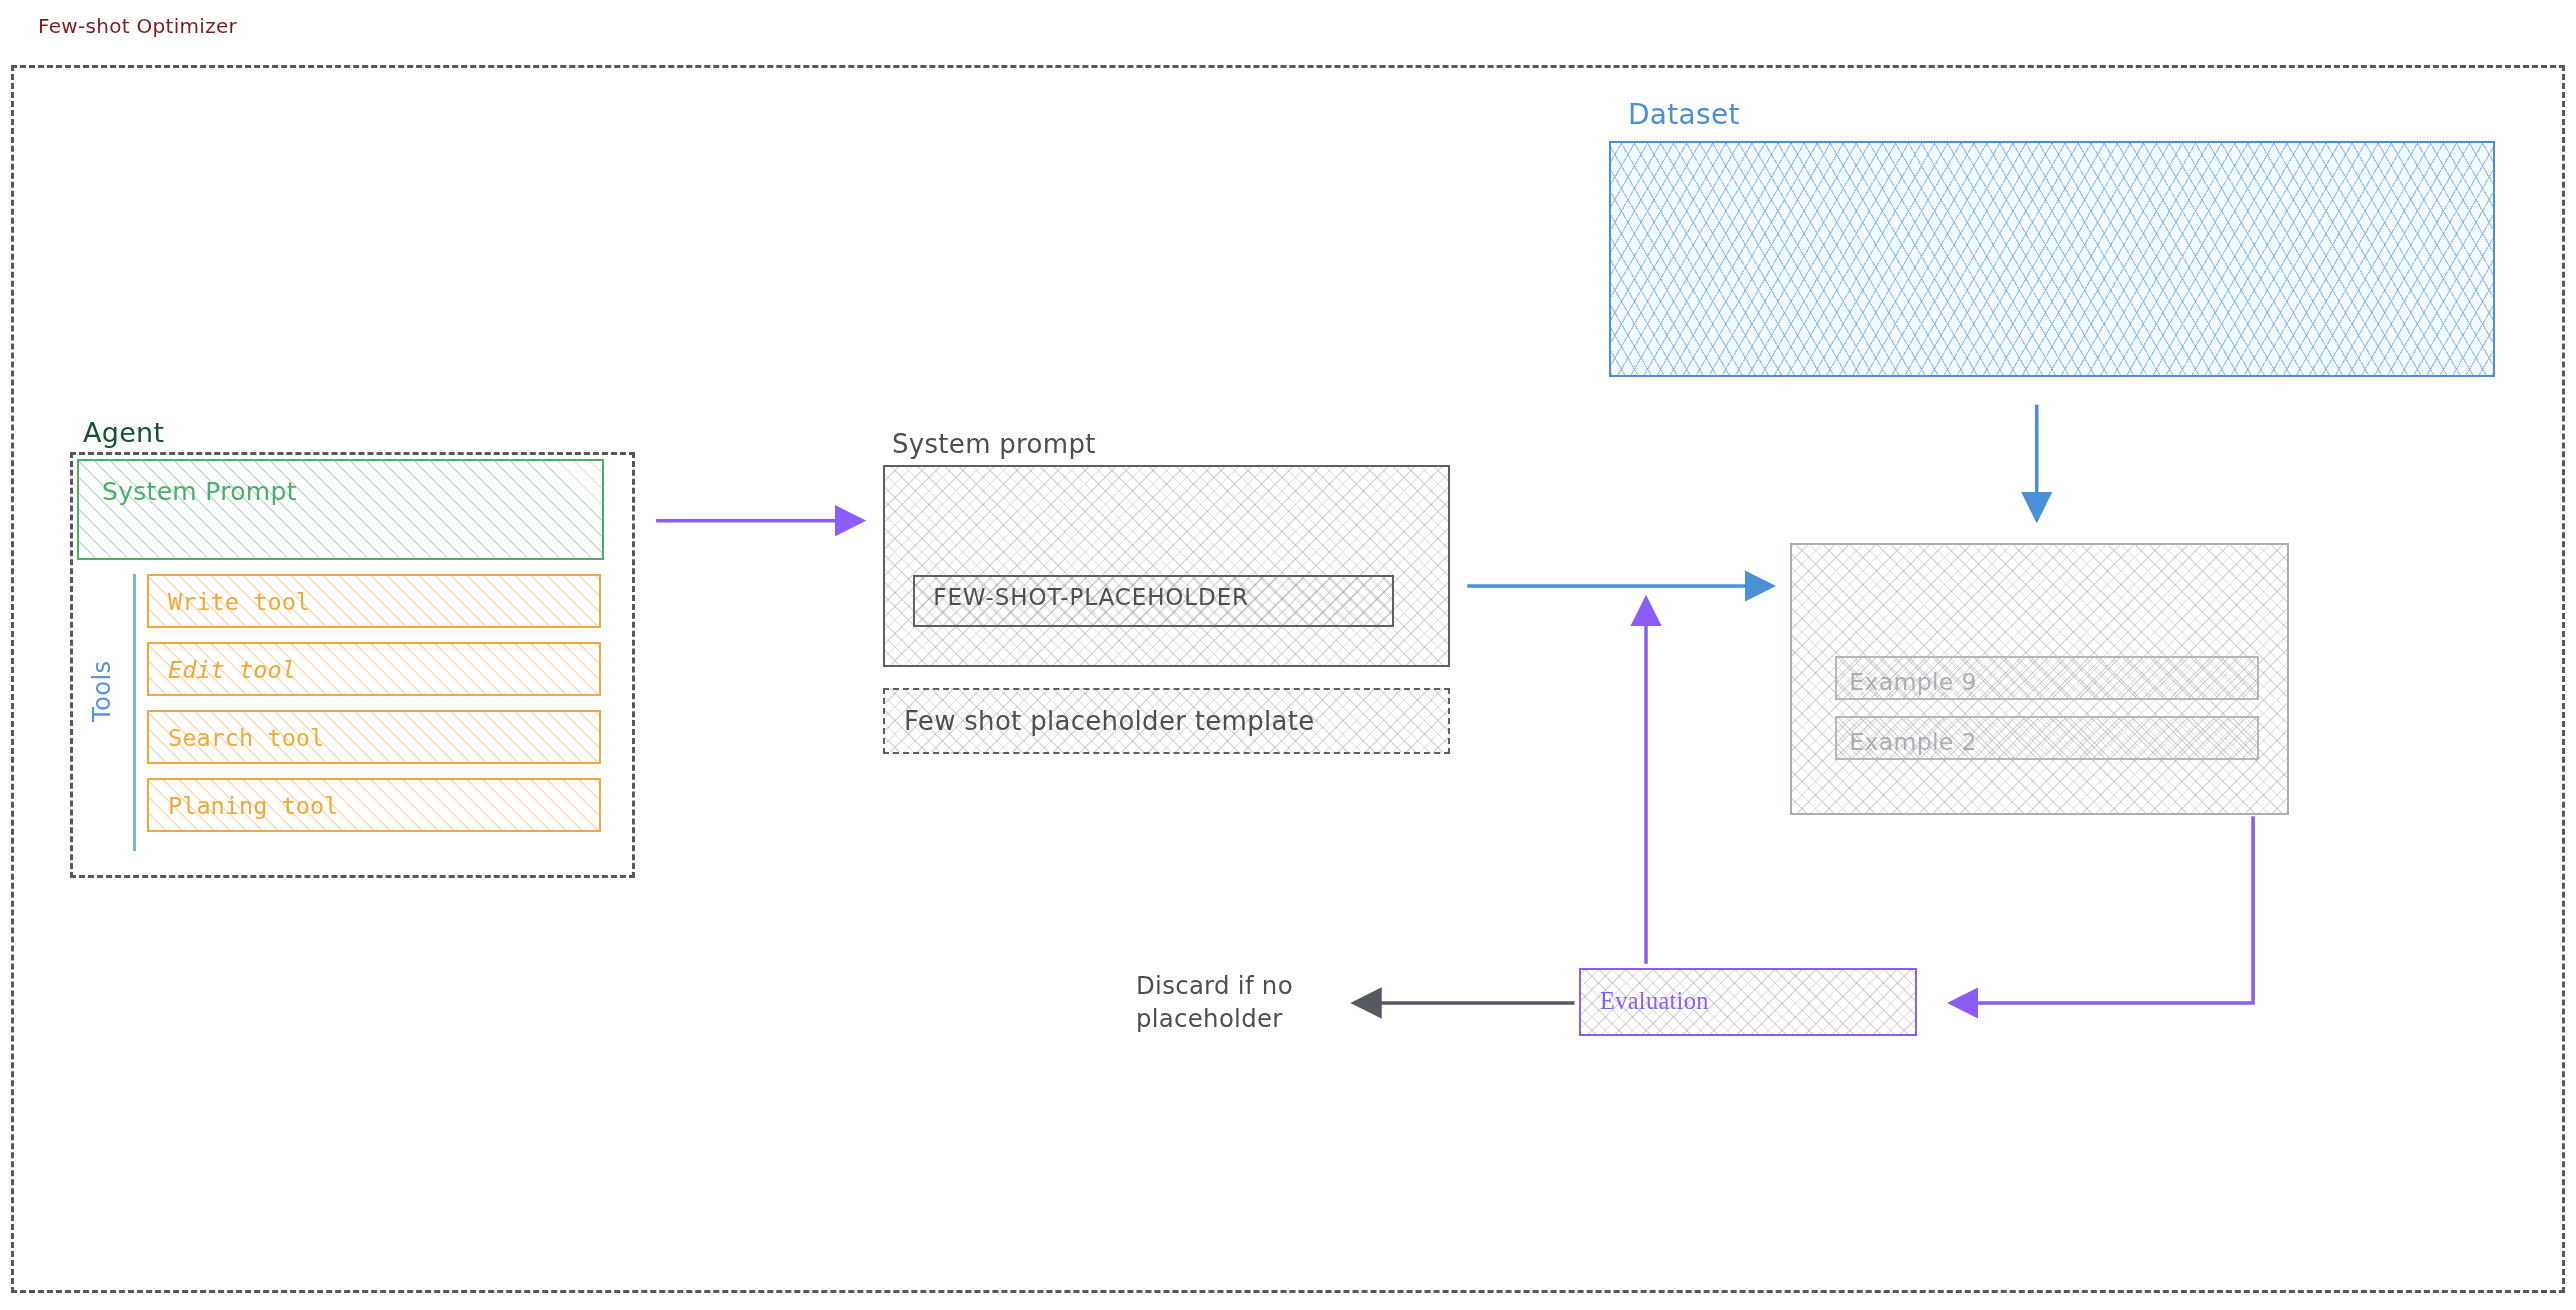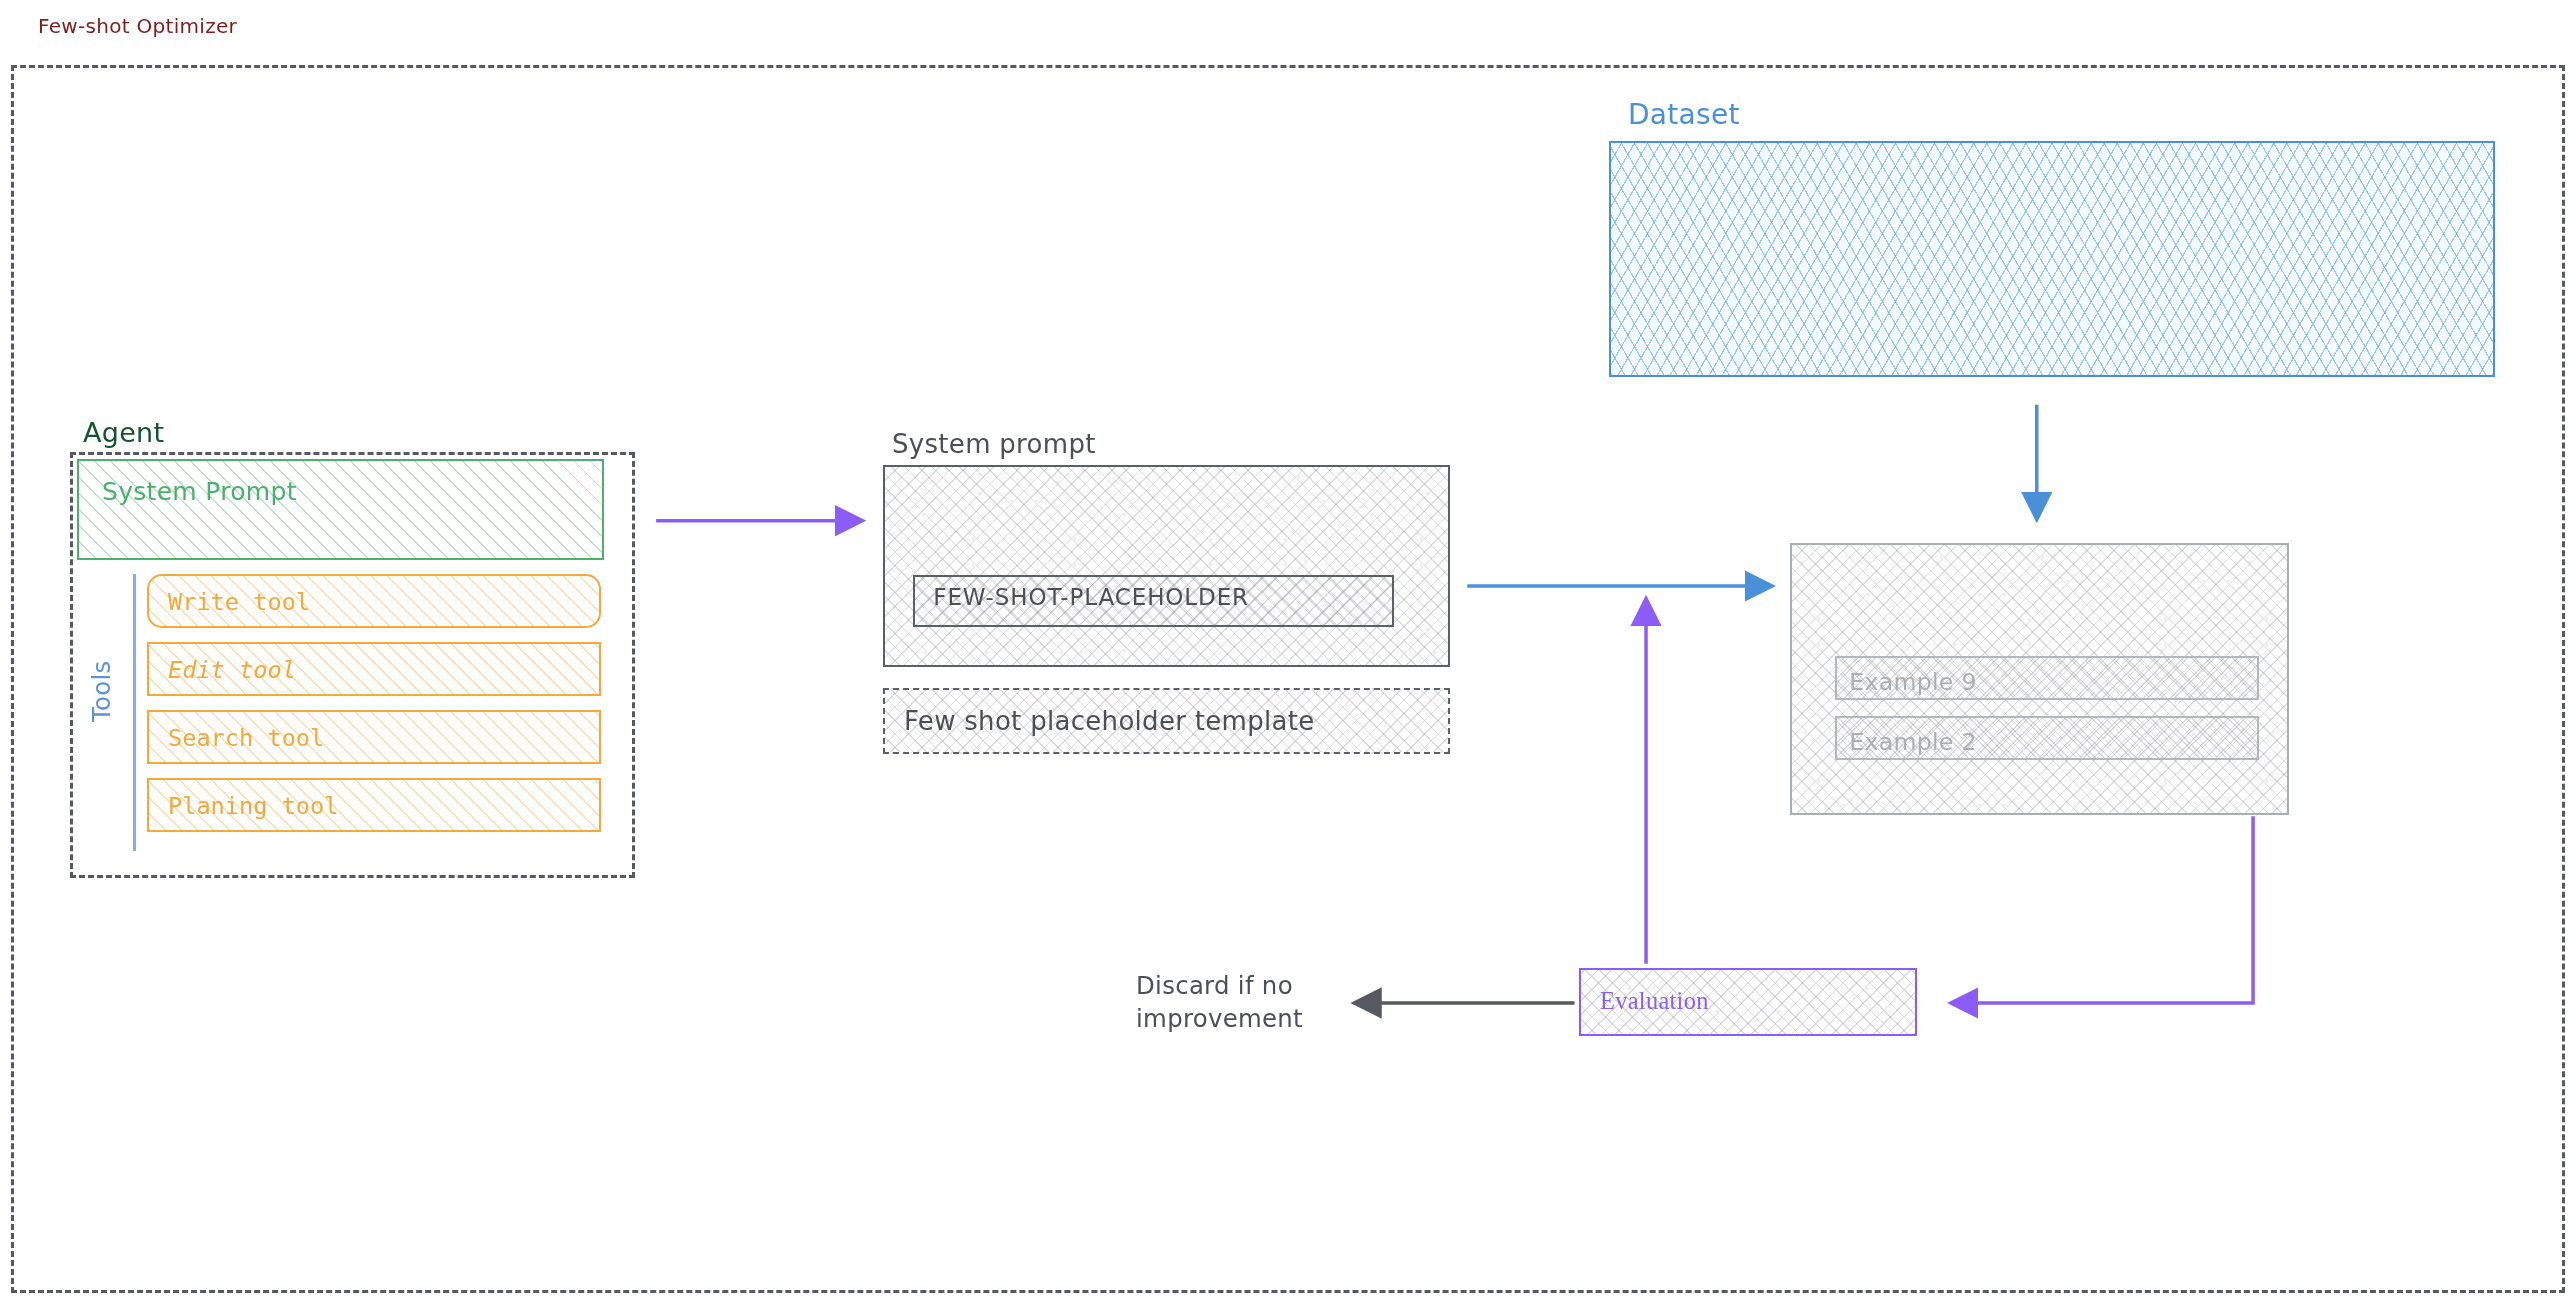--- a/index.html
+++ b/index.html
@@ -219,21 +219,21 @@
 
   <div class="abs" id="agent-box"></div>
 
   <div class="abs hatch-green-diag" id="system-prompt-box">
     <span class="lbl hand">System Prompt</span>
   </div>
 
   <div class="abs hand" id="tools-label">Tools</div>
   <div class="abs" id="tools-rail"></div>
 
-  <div class="abs tool-box hatch-orange-diag" style="top:574px;border-radius:15px;">
+  <div class="abs tool-box hatch-orange-diag" style="top:574px;">
     <span class="lbl mono">Write tool</span>
   </div>
   <div class="abs tool-box hatch-orange-diag" style="top:642px;font-style:italic;">
     <span class="lbl mono">Edit tool</span>
   </div>
   <div class="abs tool-box hatch-orange-diag" style="top:710px;">
     <span class="lbl mono">Search tool</span>
   </div>
   <div class="abs tool-box hatch-orange-diag" style="top:778px;">
     <span class="lbl mono">Planing tool</span>
@@ -260,21 +260,21 @@
     <span class="lbl hand">Example 9</span>
   </div>
   <div class="abs example-row hatch-gray-cross" style="top:716px;">
     <span class="lbl hand">Example 2</span>
   </div>
 
   <div class="abs hatch-purple-cross" id="evaluation-box">
     <span class="lbl hand">Evaluation</span>
   </div>
 
-  <div class="abs hand" id="discard-note">Discard if no improvement</div>
+  <div class="abs hand" id="discard-note">Discard if no placeholder</div>
 
   <svg class="abs" id="arrow-layer" viewBox="0 0 2953 1502">
     <defs>
       <marker id="head-purple" markerWidth="9" markerHeight="9" refX="7" refY="4.5" orient="auto">
         <path d="M0,0 L9,4.5 L0,9 Z" fill="#8b5cf6"></path>
       </marker>
       <marker id="head-blue" markerWidth="9" markerHeight="9" refX="7" refY="4.5" orient="auto">
         <path d="M0,0 L9,4.5 L0,9 Z" fill="#4a90d9"></path>
       </marker>
       <marker id="head-gray" markerWidth="9" markerHeight="9" refX="7" refY="4.5" orient="auto">

